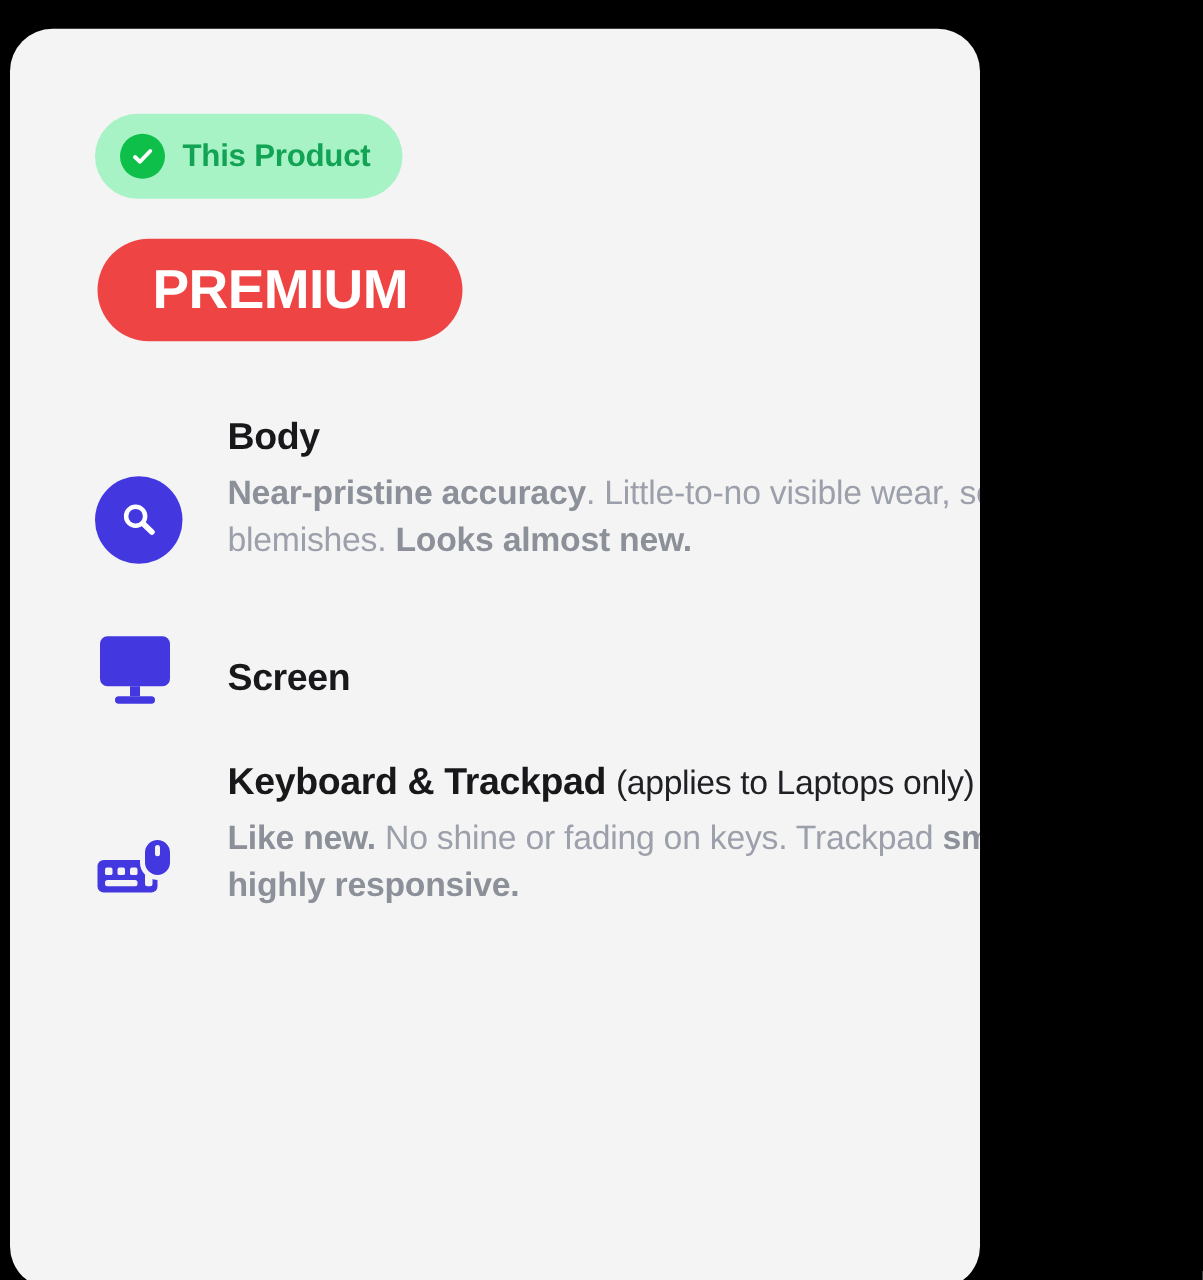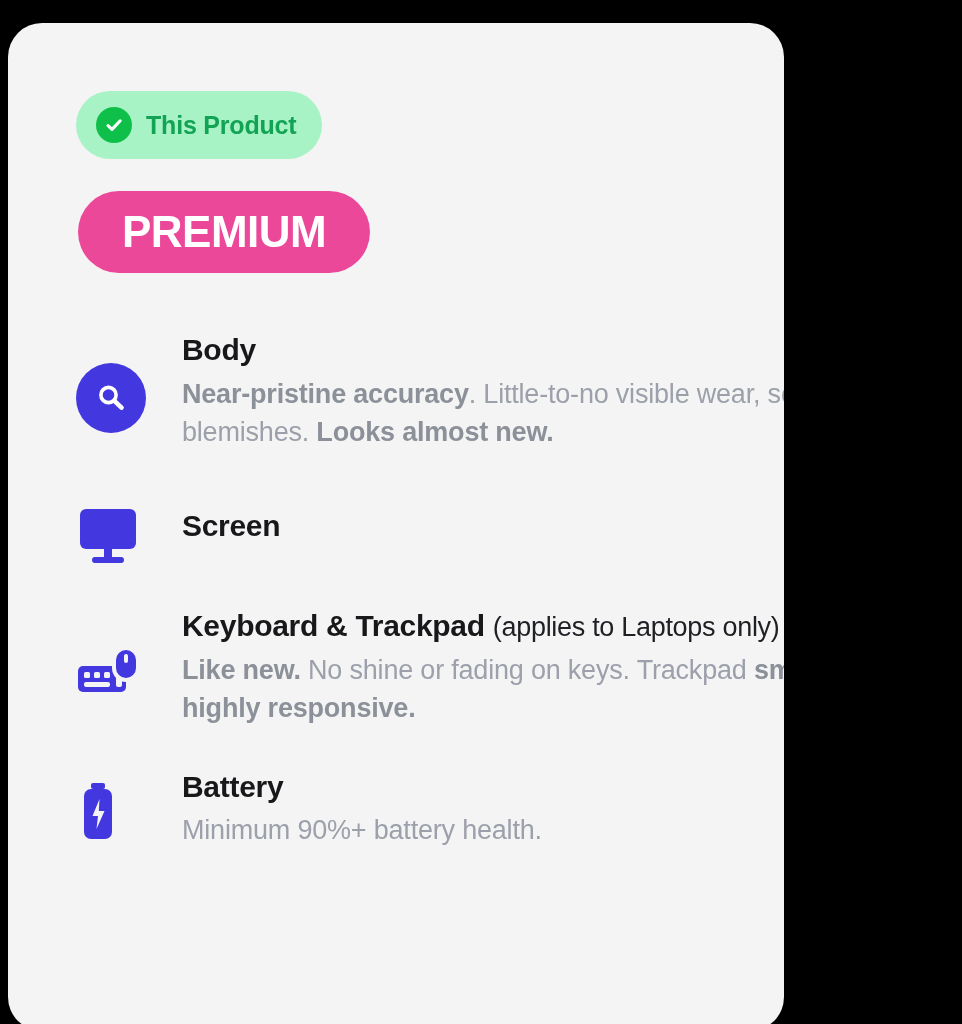--- a/index.html
+++ b/index.html
@@ -57,21 +57,21 @@
   
   .premium-banner {
     position: absolute;
     left: 70px;
     top: 168px;
     height: 82px;
     padding: 0 44px;
     display: flex;
     align-items: center;
     gap: 20px;
-    background: #ec4899;
+    background: #ef4444;
     border-radius: 41px;
   }
   .premium-word {
     font-size: 44px;
     font-weight: bold;
     color: #ffffff;
     letter-spacing: -0.5px;
     line-height: 1;
   }
   .premium-grade {
@@ -86,21 +86,21 @@
   
   .features {
     position: absolute;
     left: 68px;
     top: 306px;
     width: 850px;
   }
   .feature {
     position: relative;
     display: flex;
-    align-items: center;
+    align-items: flex-end;
     gap: 0;
     margin-bottom: 38px;
   }
   .feature:last-child { margin-bottom: 0; }
 
   .feature-icon {
     width: 106px;
     flex: none;
     display: flex;
     justify-content: flex-start;
@@ -225,34 +225,15 @@
         <div class="feature-title">
           <span>Keyboard &amp; Trackpad</span>
           <span class="note">(applies to Laptops only)</span>
         </div>
         <div class="feature-desc">
           <b>Like new.</b><span> No shine or fading on keys. Trackpad </span><b>smooth and highly responsive.</b>
         </div>
       </div>
     </div>
 
-    <div class="feature battery">
-      <div class="feature-icon">
-        <span class="icon-plain">
-          <svg width="46" height="62" viewBox="0 0 46 62" aria-hidden="true">
-            <rect x="15" y="2" width="14" height="6" rx="2" fill="#4338e0"></rect>
-            <rect x="8" y="8" width="28" height="50" rx="7" fill="#4338e0"></rect>
-            <path d="M23.5 18 L16.5 35 H22 L20.5 48 L28.5 30 H22.8 Z" fill="#f4f4f5"></path>
-          </svg>
-        </span>
-      </div>
-      <div class="feature-body">
-        <div class="feature-title">
-          <span>Battery</span>
-        </div>
-        <div class="feature-desc">
-          <b></b><span>Minimum 90%+ battery health.</span><b></b>
-        </div>
-      </div>
-    </div>
 
   </div>
 </div>
 
 </body></html>

